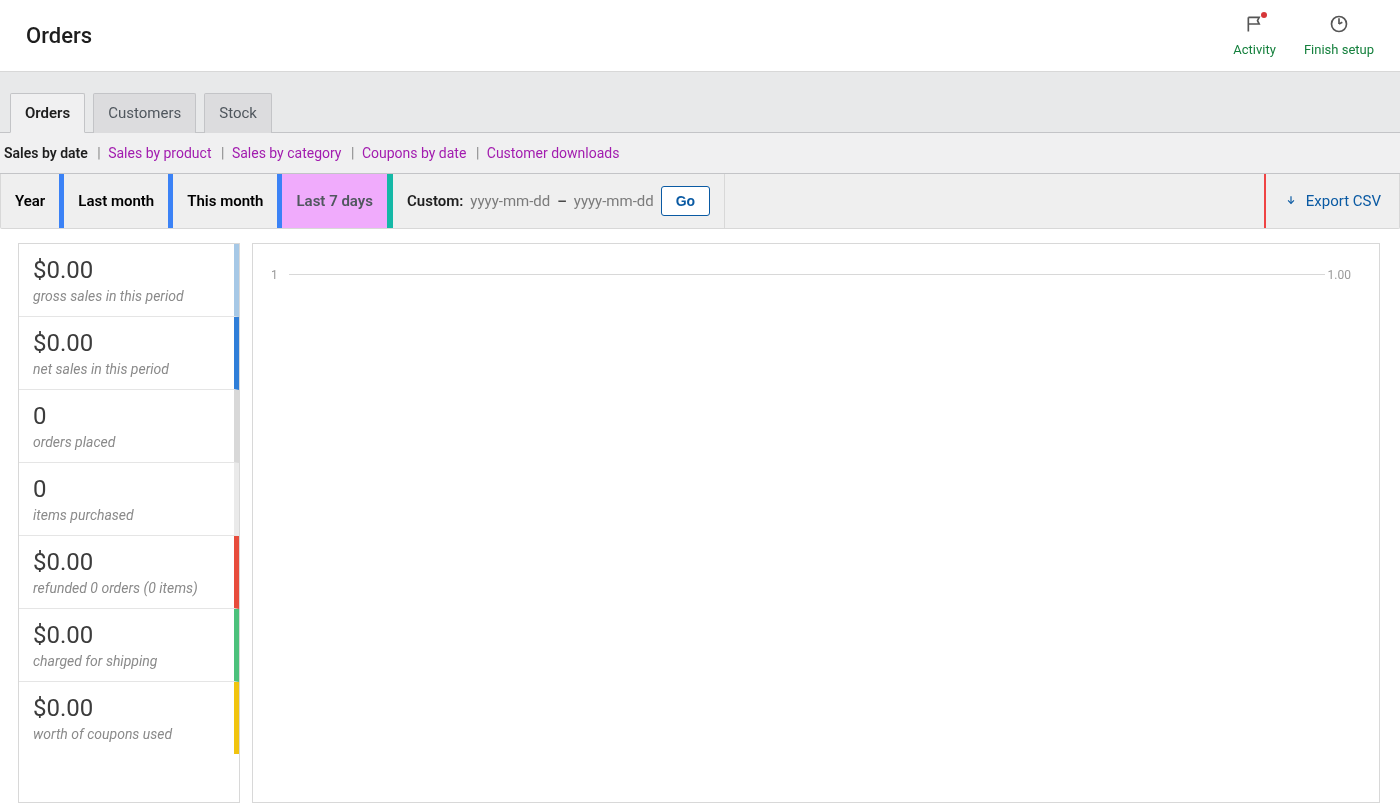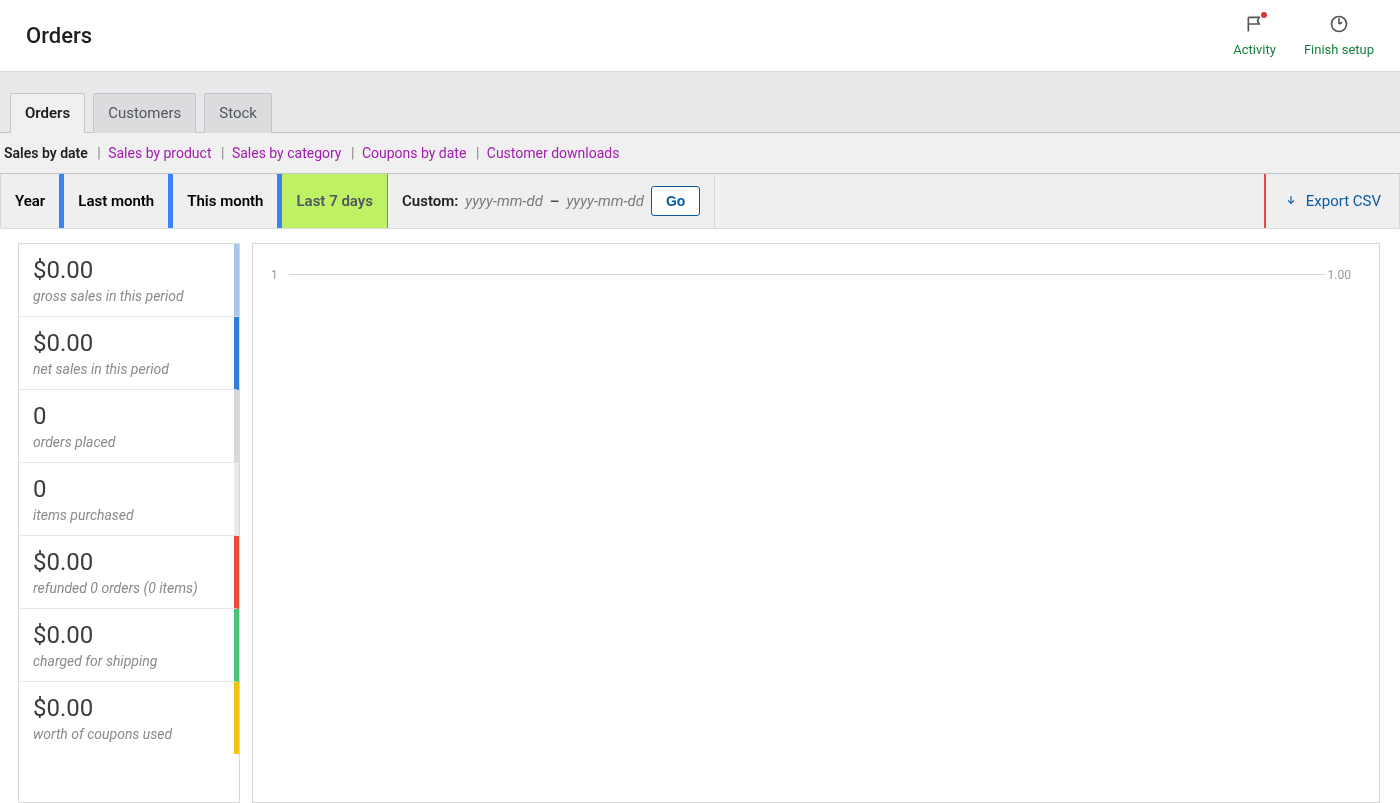--- a/index.html
+++ b/index.html
@@ -116,36 +116,35 @@
     padding: 0 14px;
     height: 54px;
     font-size: 15px;
     font-weight: 600;
     color: #000000;
     border-right: 5px solid #3b82f6;
     cursor: pointer;
     background: transparent;
   }
   .range-tab.active {
-    background: #bef264;
+    background: #f0abfc;
     color: #50575e;
-    border-right: 1px solid #14b8a6;
+    border-right: 6px solid #14b8a6;
   }
   .range-custom {
     display: flex;
     align-items: center;
     padding: 0 14px;
     gap: 7px;
     border-right: 1px solid #d8d8d8;
   }
   .range-custom .lbl { font-weight: 600; font-size: 15px; color: #1e1e1e; }
   .date-ph {
     color: #7b7b7b;
     font-size: 15px;
-    font-style: italic;
   }
   .dash { color: #4a4a4a; font-weight: 600; font-size:15px;}
   .go-btn {
     border: 1px solid #0a5aa3;
     background: #fff;
     color: #0a5aa3;
     font-weight: 600;
     font-size: 14px;
     padding: 6px 14px;
     border-radius: 3px;

